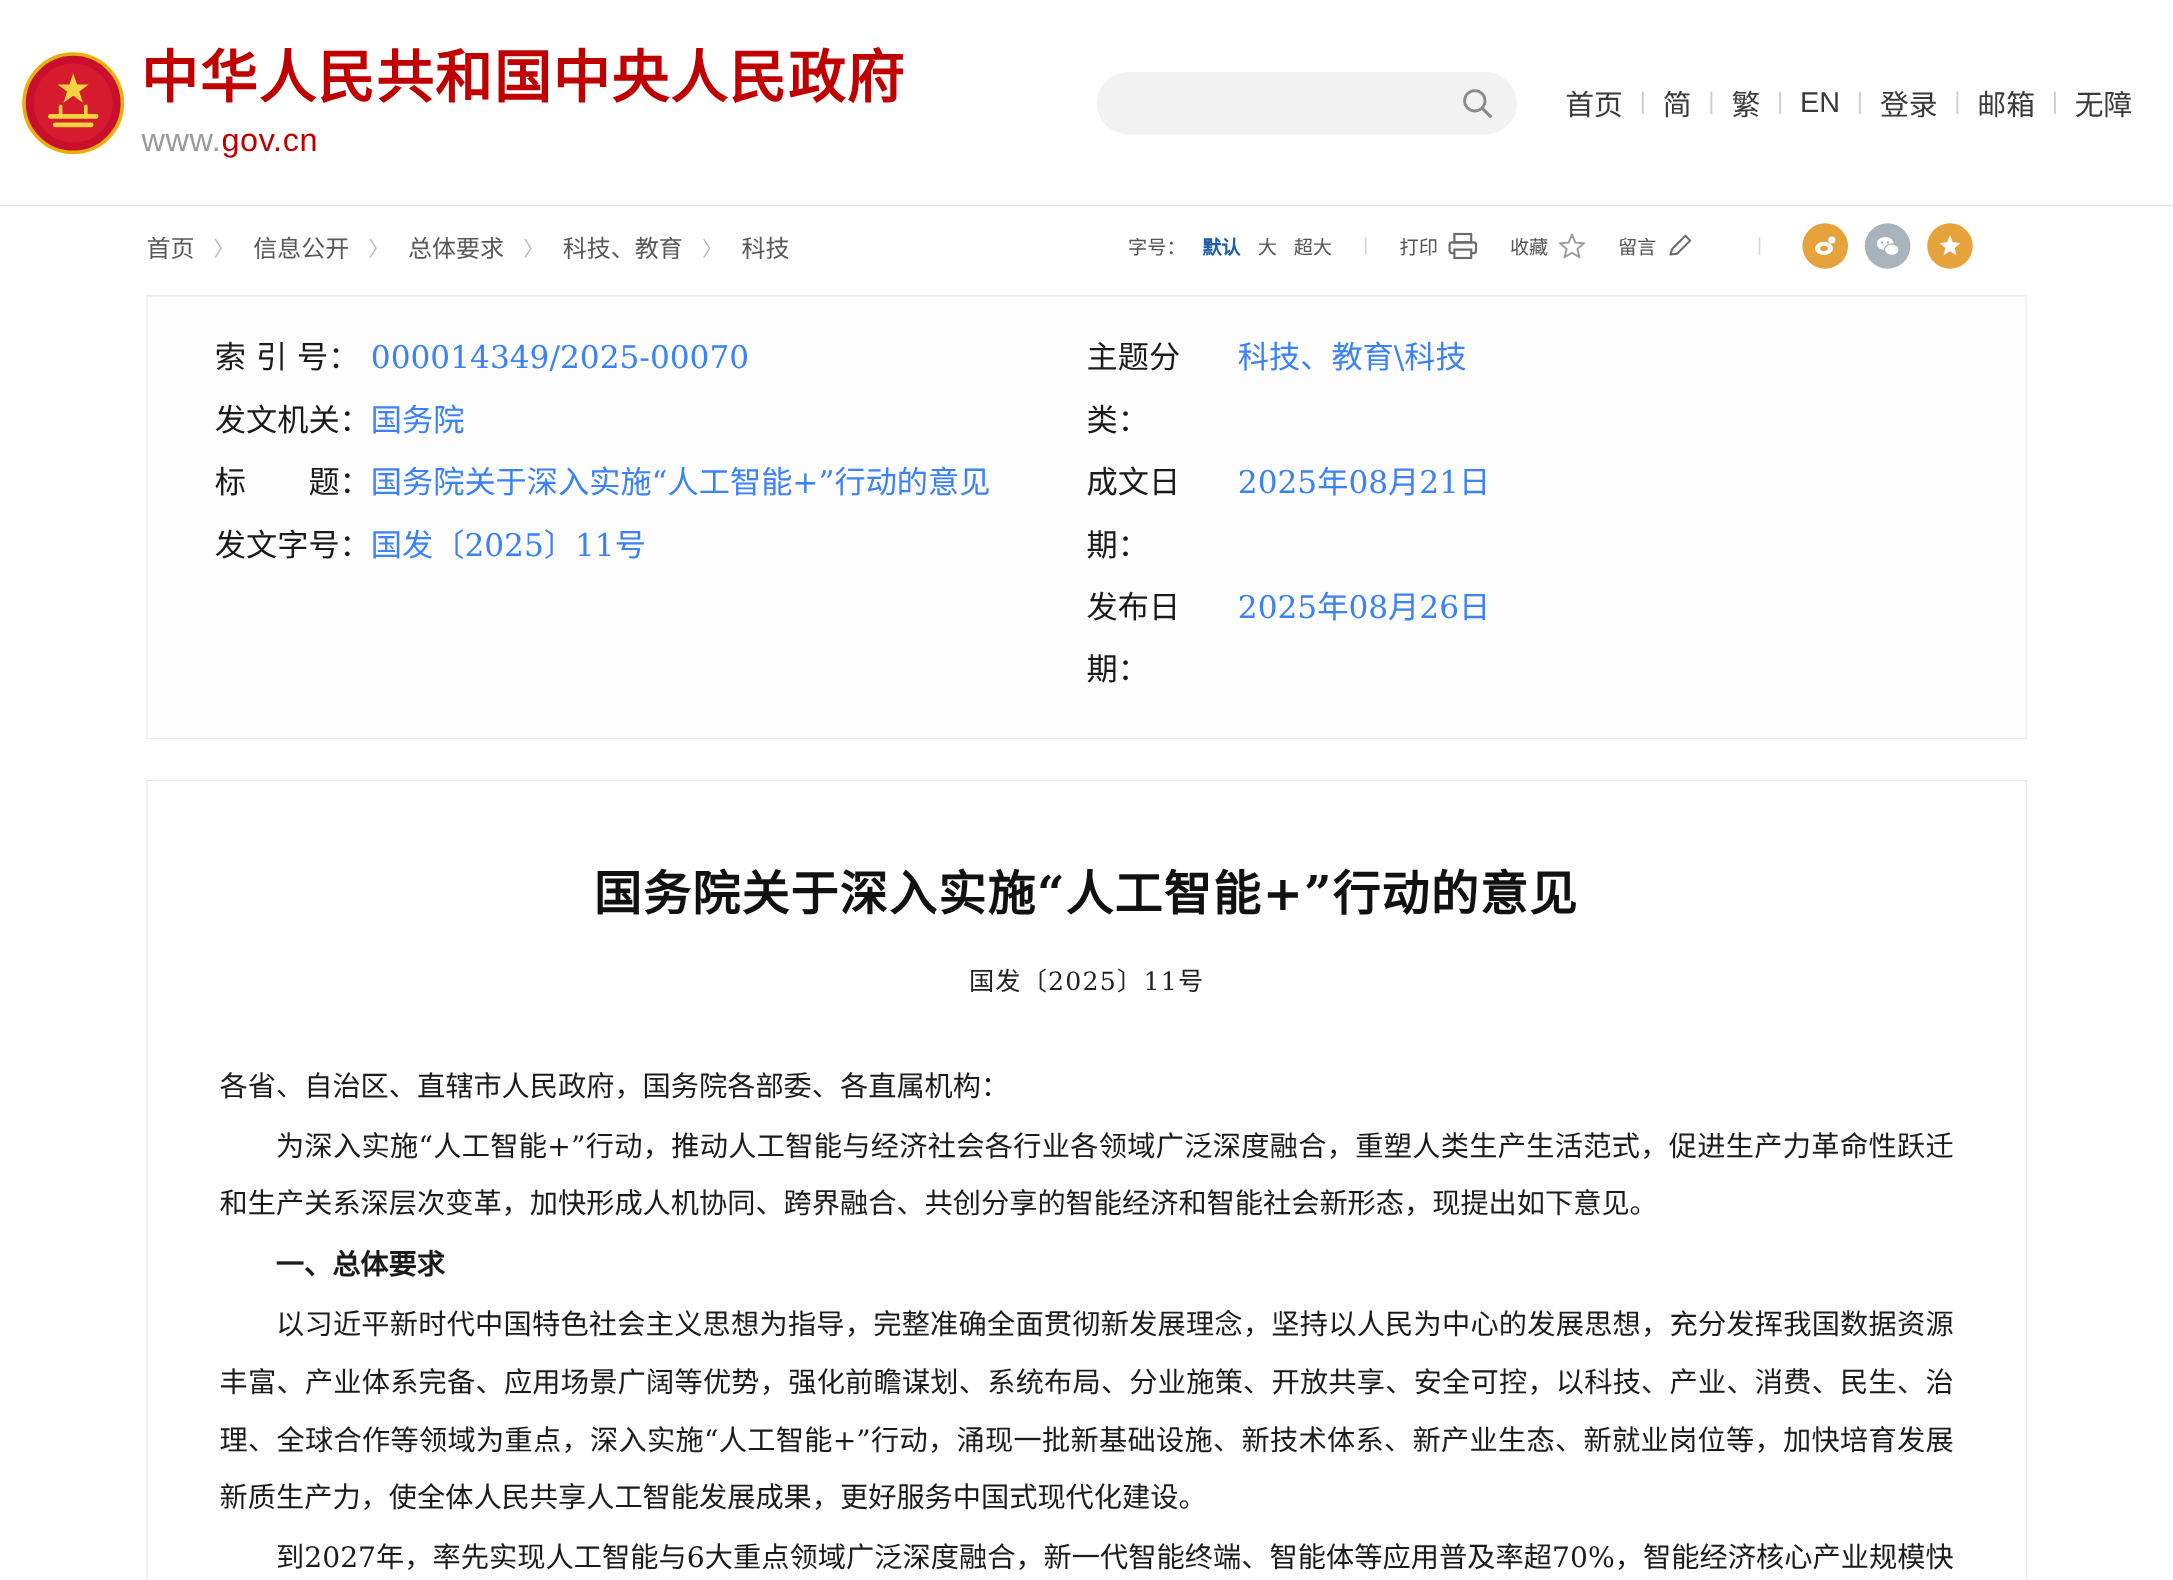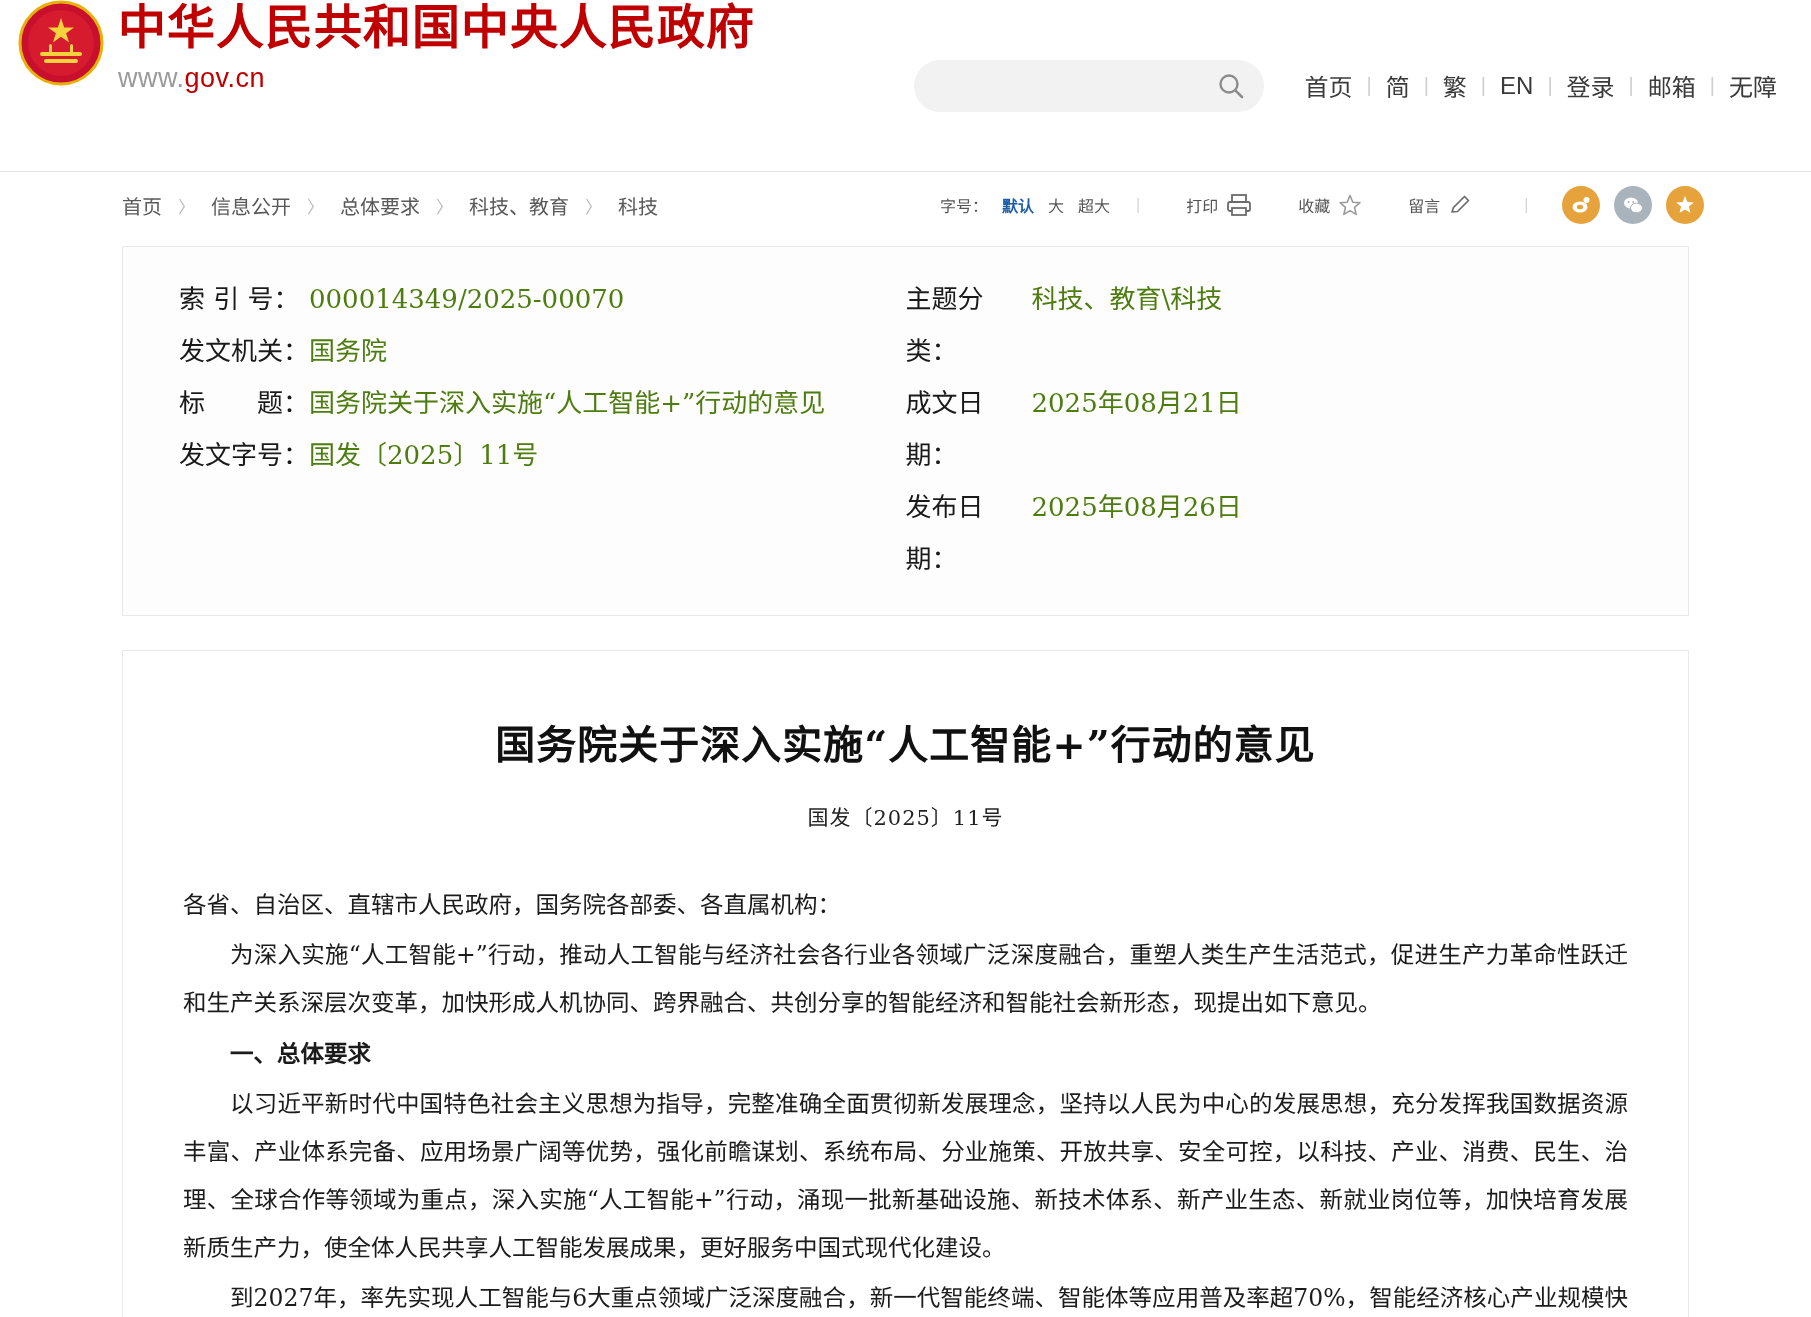--- a/index.html
+++ b/index.html
@@ -8,21 +8,21 @@
     background: #ffffff;
     font-family: "Liberation Sans", "DejaVu Sans", sans-serif;
   }
   body { width: 1811px; min-height: 1317px; position: relative; overflow: hidden; }
 
   
   .header {
     height: 172px;
     border-bottom: 1px solid #e3e3e3;
     display: flex;
-    align-items: flex-start;
+    align-items: center;
     padding: 0 0 0 0;
     position: relative;
     background: #fff;
   }
   .emblem {
     width: 86px; height: 86px;
     margin-left: 18px;
     flex: none;
     position: relative;
   }
@@ -112,21 +112,21 @@
     display: flex;
     align-items: center;
     font-size: 16px;
     color: #555;
     white-space: nowrap;
   }
   .tools .label { color: #555; }
   .tools .size-opt { margin-left: 14px; color: #555; cursor: pointer; }
   .tools .size-opt.active { color: #1f5fa8; font-weight: bold; text-align: right; }
   .tools .vsep { margin: 0 26px; color: #d6d6d6; }
-  .tools .tool { margin-right: 26px; display: inline-flex; align-items: center; gap: 8px; margin-left: 20px; }
+  .tools .tool { margin-right: 26px; display: inline-flex; align-items: center; gap: 8px; }
   .tools .tool svg { display:block; }
   .socials { display: flex; align-items: center; gap: 14px; margin-left: 8px; }
   .social {
     width: 38px; height: 38px; border-radius: 50%;
     display: flex; align-items: center; justify-content: center;
     color: #fff; font-size: 18px;
   }
   .social.weibo { background: #e6a33c; }
   .social.wechat { background: #a9b3bb; }
   .social.qq { background: #e6a33c; }
@@ -149,21 +149,21 @@
     font-size: 26px;
     color: #1a1a1a;
     line-height: 2.0;
   }
   .meta-key {
     width: 126px;
     flex: none;
     color: #1a1a1a;
     letter-spacing: 0;
   }
-  .meta-val { color: #4d7c0f; }
+  .meta-val { color: #3b82f6; }
   .meta-col-left .meta-row .meta-key { width: 130px; }
 
   
   .article {
     margin: 34px 122px 0 122px;
     border: 1px solid #e9e9e9;
     border-bottom: none;
     background: #fff;
     padding: 52px 60px 20px 60px;
     font-family: "DejaVu Serif", "Liberation Serif", serif;

